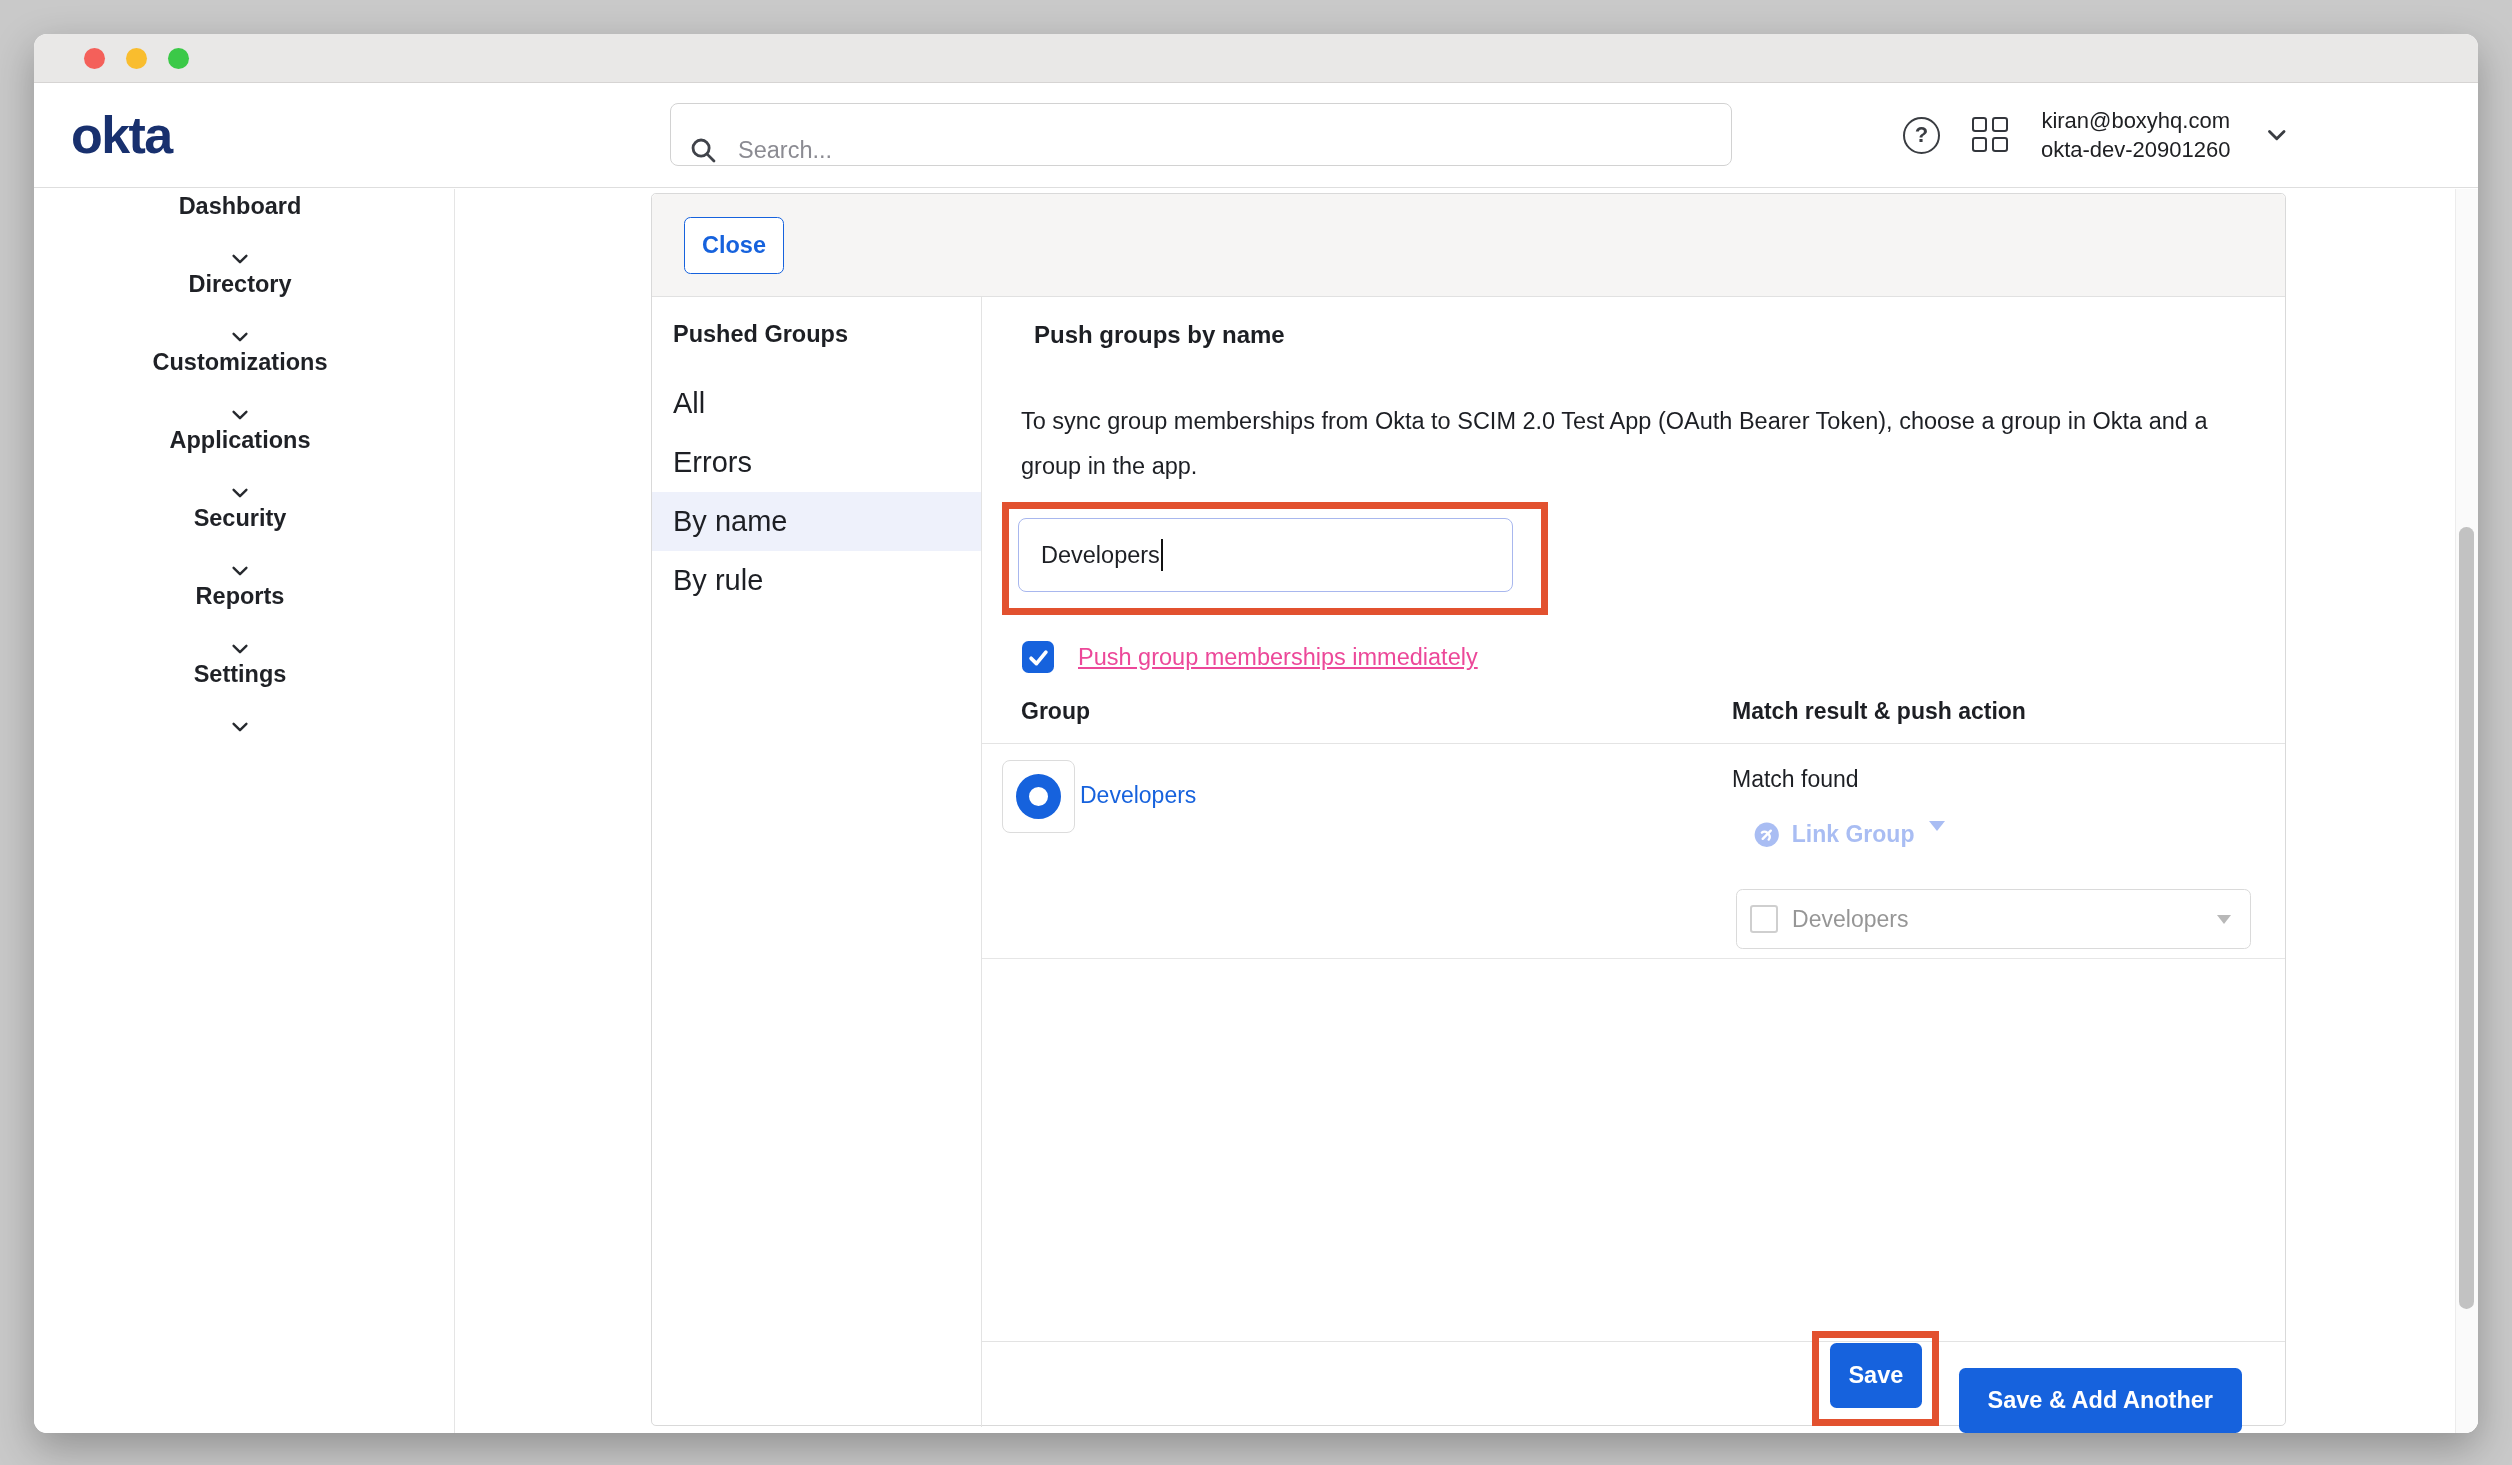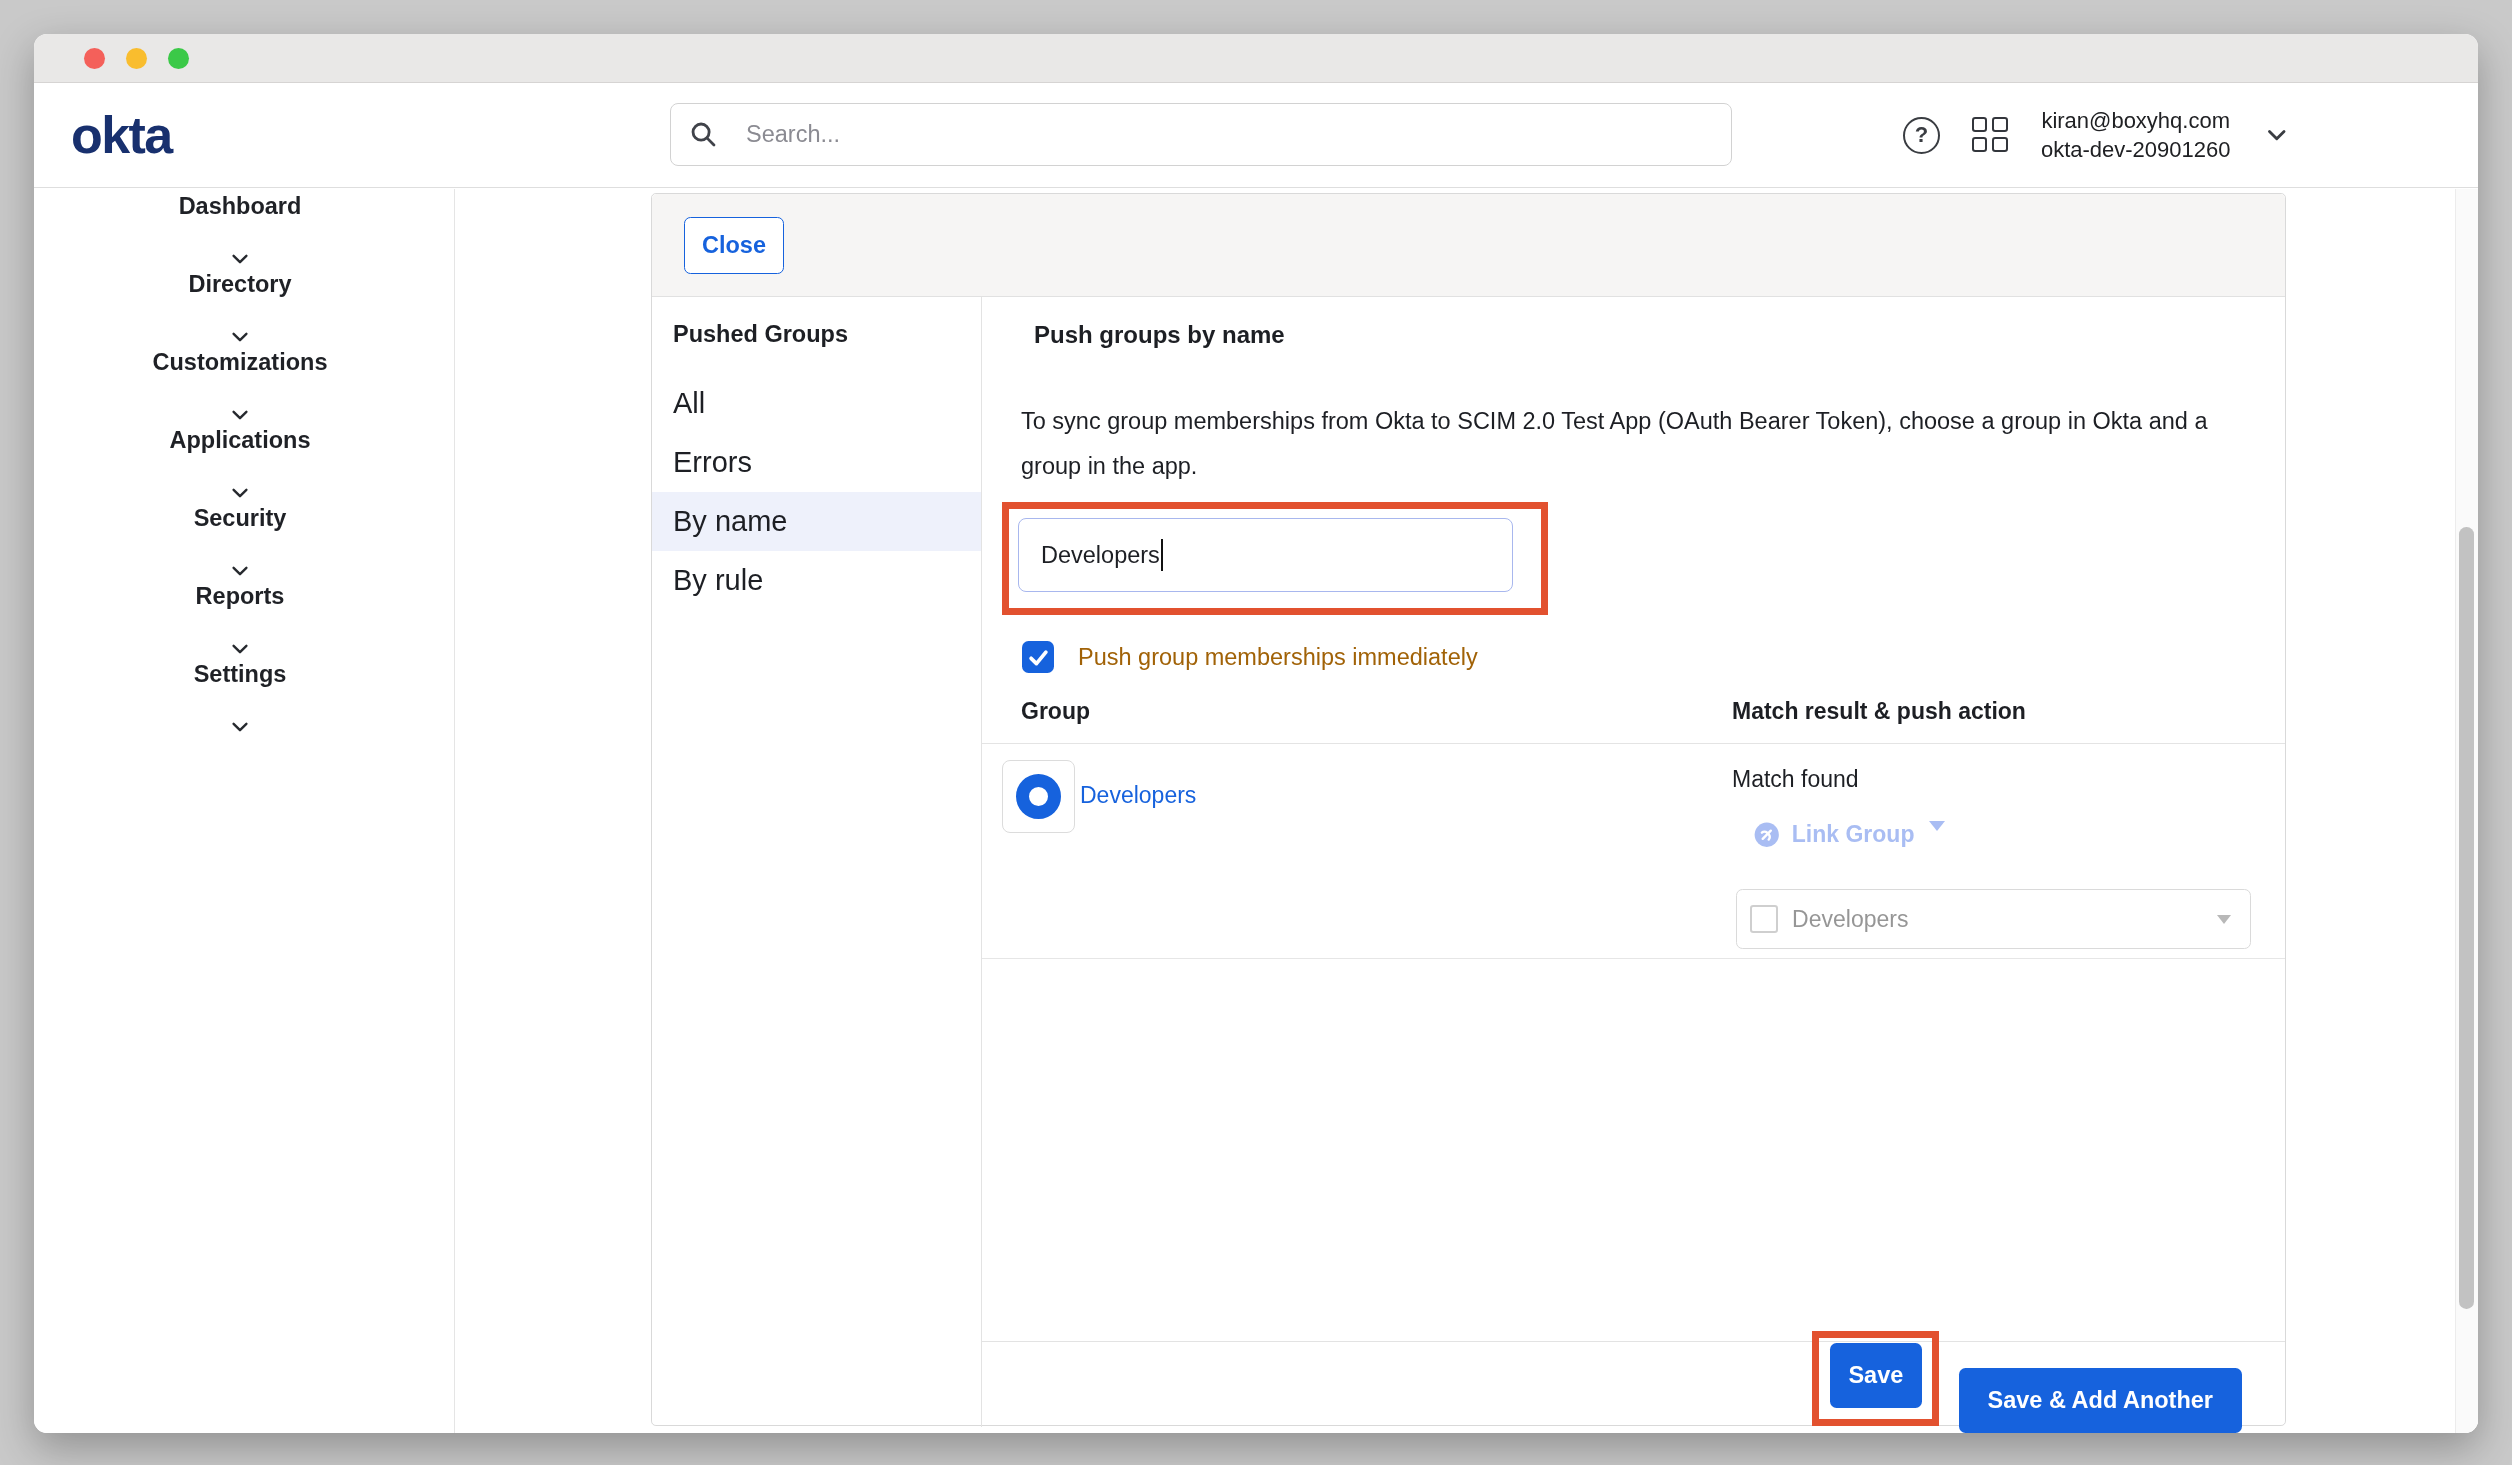--- a/index.html
+++ b/index.html
@@ -15,21 +15,21 @@
               display:flex; align-items:center; padding-left:50px; gap:21px; }
   .tl { width:21px; height:21px; border-radius:50%; }
   .tl.red { background:#f4605a; } .tl.yellow { background:#f9bd2e; } .tl.green { background:#3bc948; }
 
   
   .app-header { position:relative; height:105px; background:#fff; border-bottom:1.6px solid #dedede; }
   .logo { position:absolute; left:37px; top:50%; transform:translateY(-50%);
           font-size:52px; font-weight:800; letter-spacing:-1.6px; color:#18306e; }
   .search-box { position:absolute; left:636px; top:20px; width:1062px; height:63px;
                 border:1.6px solid #d2d2d2; border-radius:8px; background:#fff;
-                display:flex; align-items:center; padding-left:18px; gap:26px; }
+                display:flex; align-items:flex-end; padding-left:18px; gap:18px; }
   .search-box input { border:none; outline:none; font-size:23.5px; color:#3a3d42; width:890px;
                       font-family:"Liberation Sans", sans-serif; background:transparent; }
   .search-box input::placeholder { color:#8b8b92; }
   .header-right { position:absolute; right:188px; top:0; height:100%;
                   display:flex; align-items:center; gap:32px; }
   .help-ic { width:37px; height:37px; border:2.4px solid #3a3d42; border-radius:50%;
              display:flex; align-items:center; justify-content:center;
              font-size:22px; font-weight:700; color:#3a3d42; }
   .grid-ic { width:37px; height:37px; display:grid; grid-template-columns:15.4px 15.4px;
              grid-template-rows:15.4px 15.4px; gap:4.9px; }
@@ -76,21 +76,21 @@
   .red-box { position:absolute; left:20px; top:205px; width:546px; height:113px;
              border:7.3px solid #e2512f; }
   .fake-input { margin:9px; width:495px; height:74px; border:1.6px solid #a8b7ee; border-radius:8px;
                 background:#fff; display:flex; align-items:center; padding-left:22px;
                 font-size:23.5px; color:#1d1f24; cursor:text; }
   .caret { width:1.6px; height:32px; background:#111; margin-left:1.6px; }
 
   .chk-row { position:absolute; left:40px; top:344px; display:flex; align-items:center; gap:24px; }
   .checkbox { width:32px; height:32px; background:#1662dd; border-radius:6.5px;
               display:flex; align-items:center; justify-content:center; cursor:pointer; }
-  .chk-lbl { font-size:23.5px; color:#a16207; }
+  .chk-lbl { font-size:23.5px; color:#ec4899;text-decoration:underline; }
 
   .tbl-head { position:absolute; left:0; right:0; top:394px; height:53px;
               border-bottom:1.6px solid #e4e4e4; font-size:23px; font-weight:700; color:#1d1f24; }
   .tbl-head .c1 { position:absolute; left:39px; top:6.5px; }
   .tbl-head .c2 { position:absolute; left:750px; top:6.5px; }
 
   .tbl-row { position:absolute; left:0; right:0; top:448px; height:214px; border-bottom:0.8px solid #e6e6e6; }
   .grp-card { position:absolute; left:20px; top:14.6px; width:73px; height:73px;
               border:0.8px solid #dcdcdc; border-radius:8px; background:#fff;
               display:flex; align-items:center; justify-content:center; }

